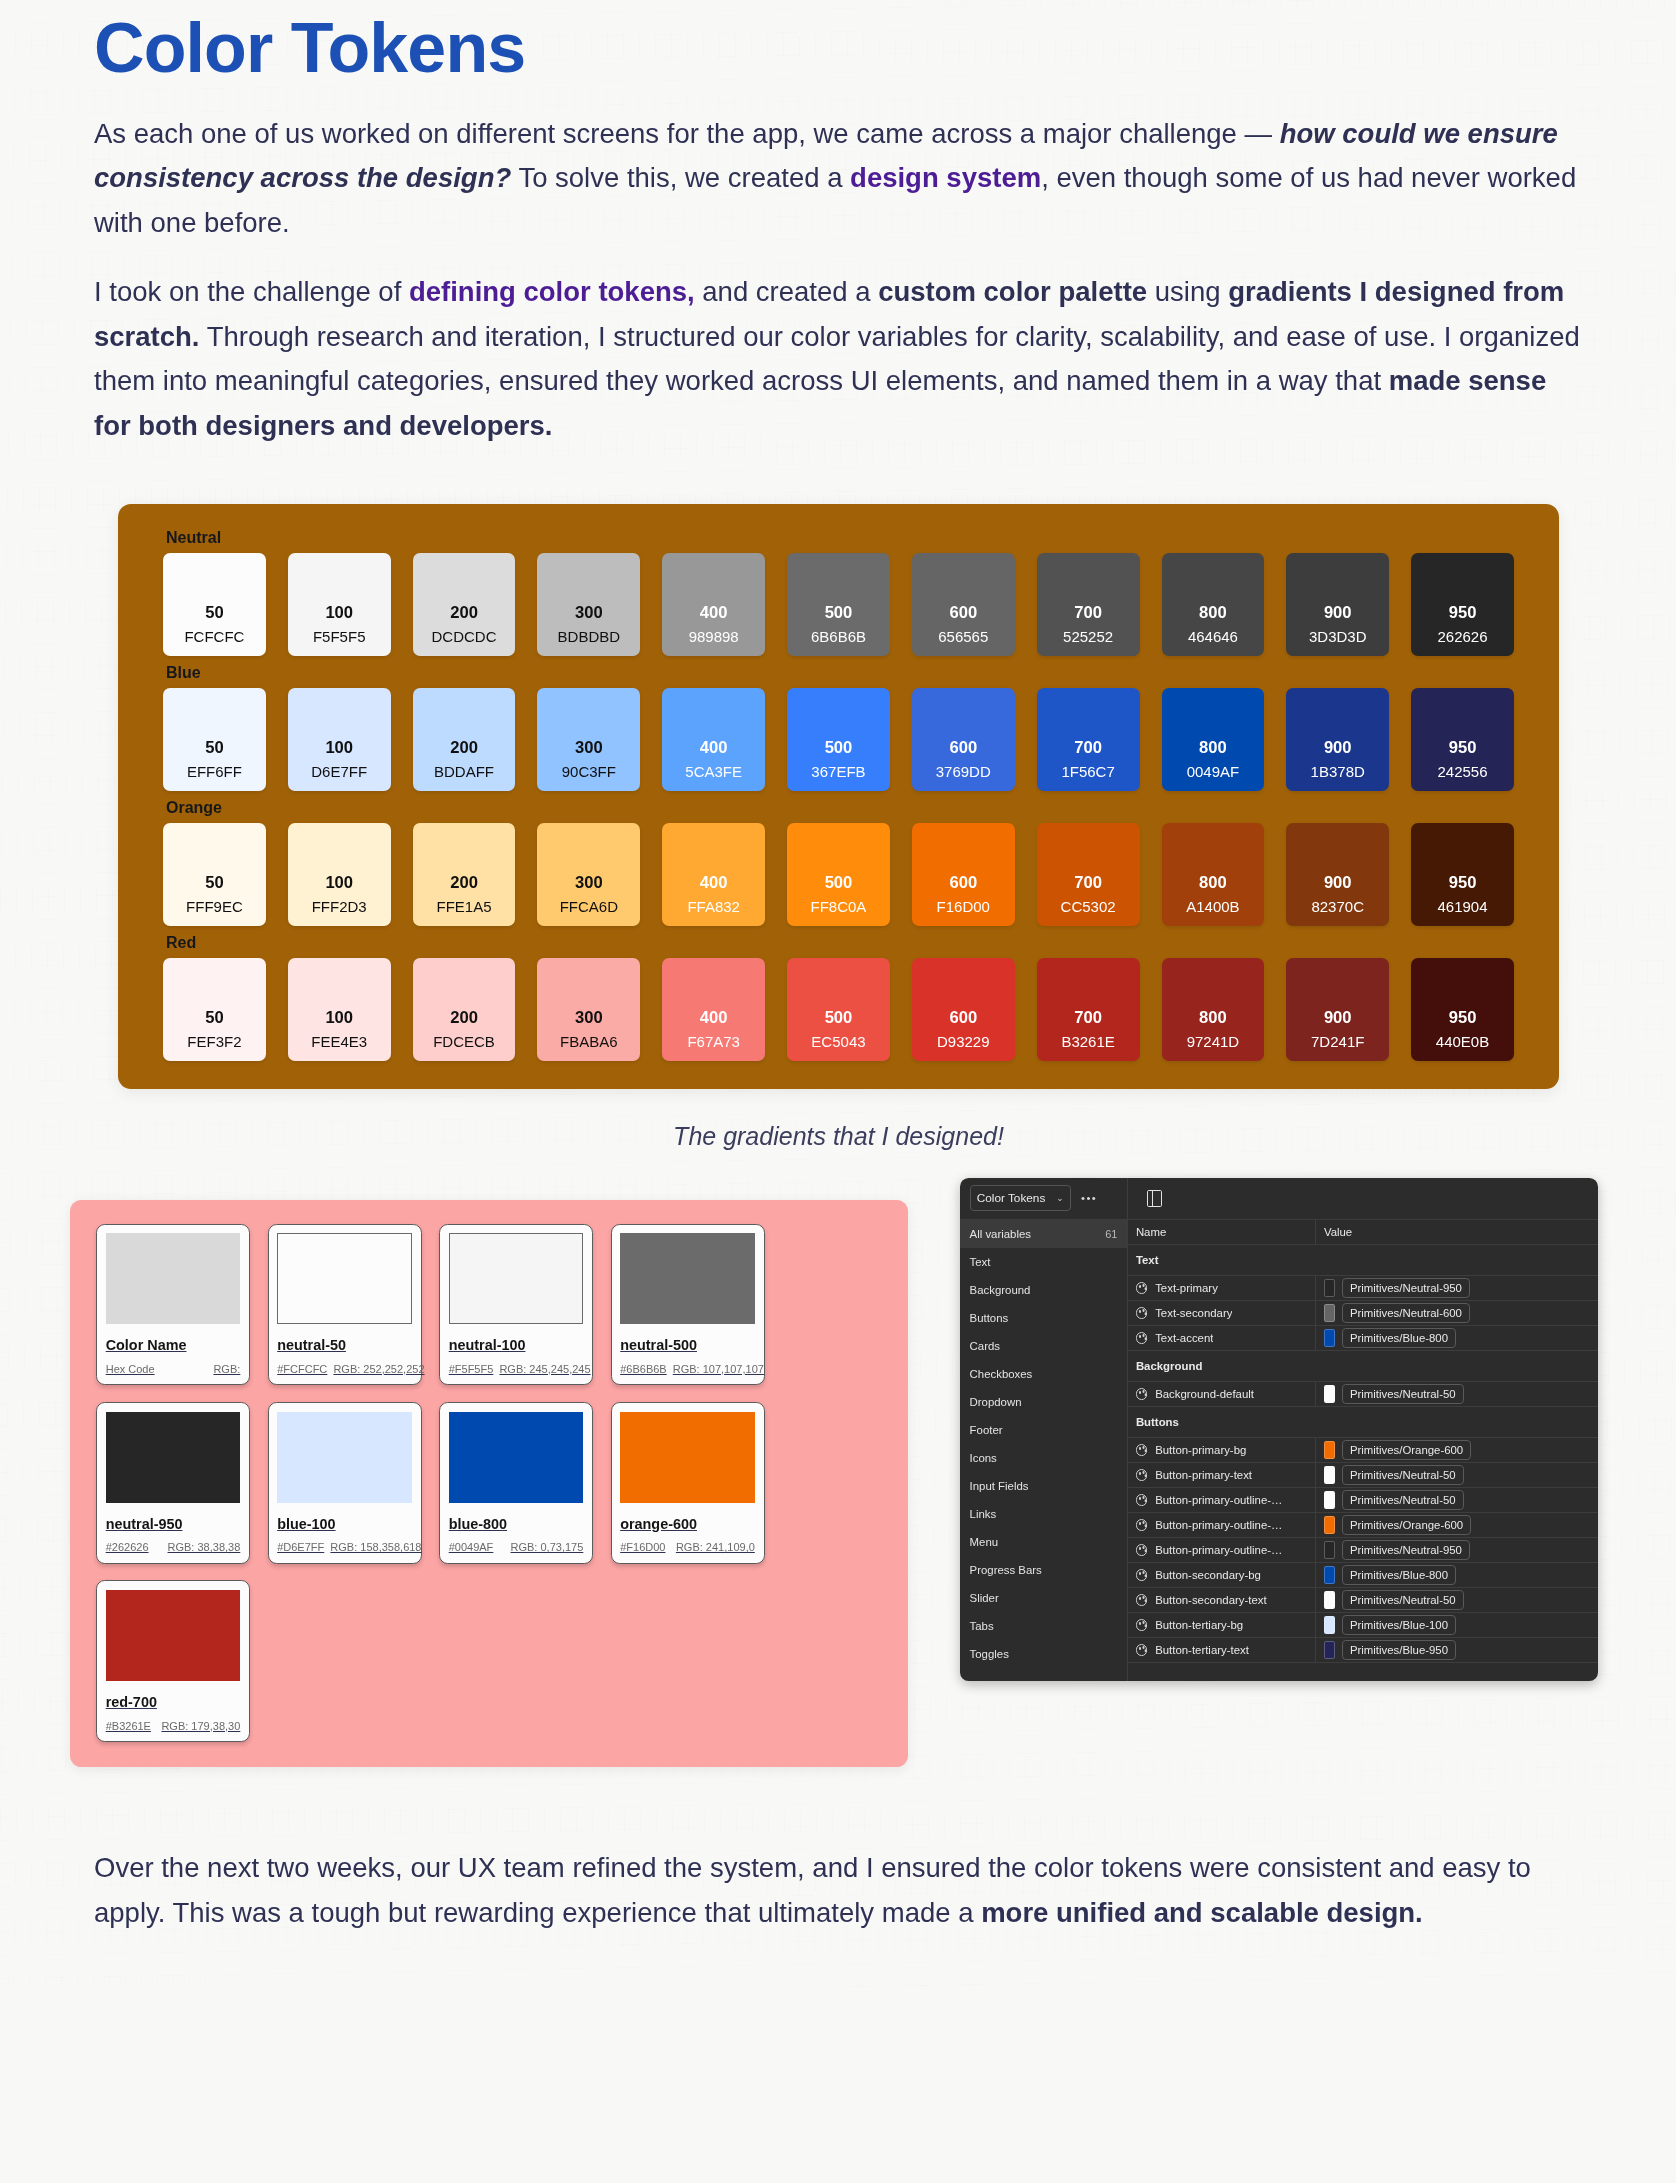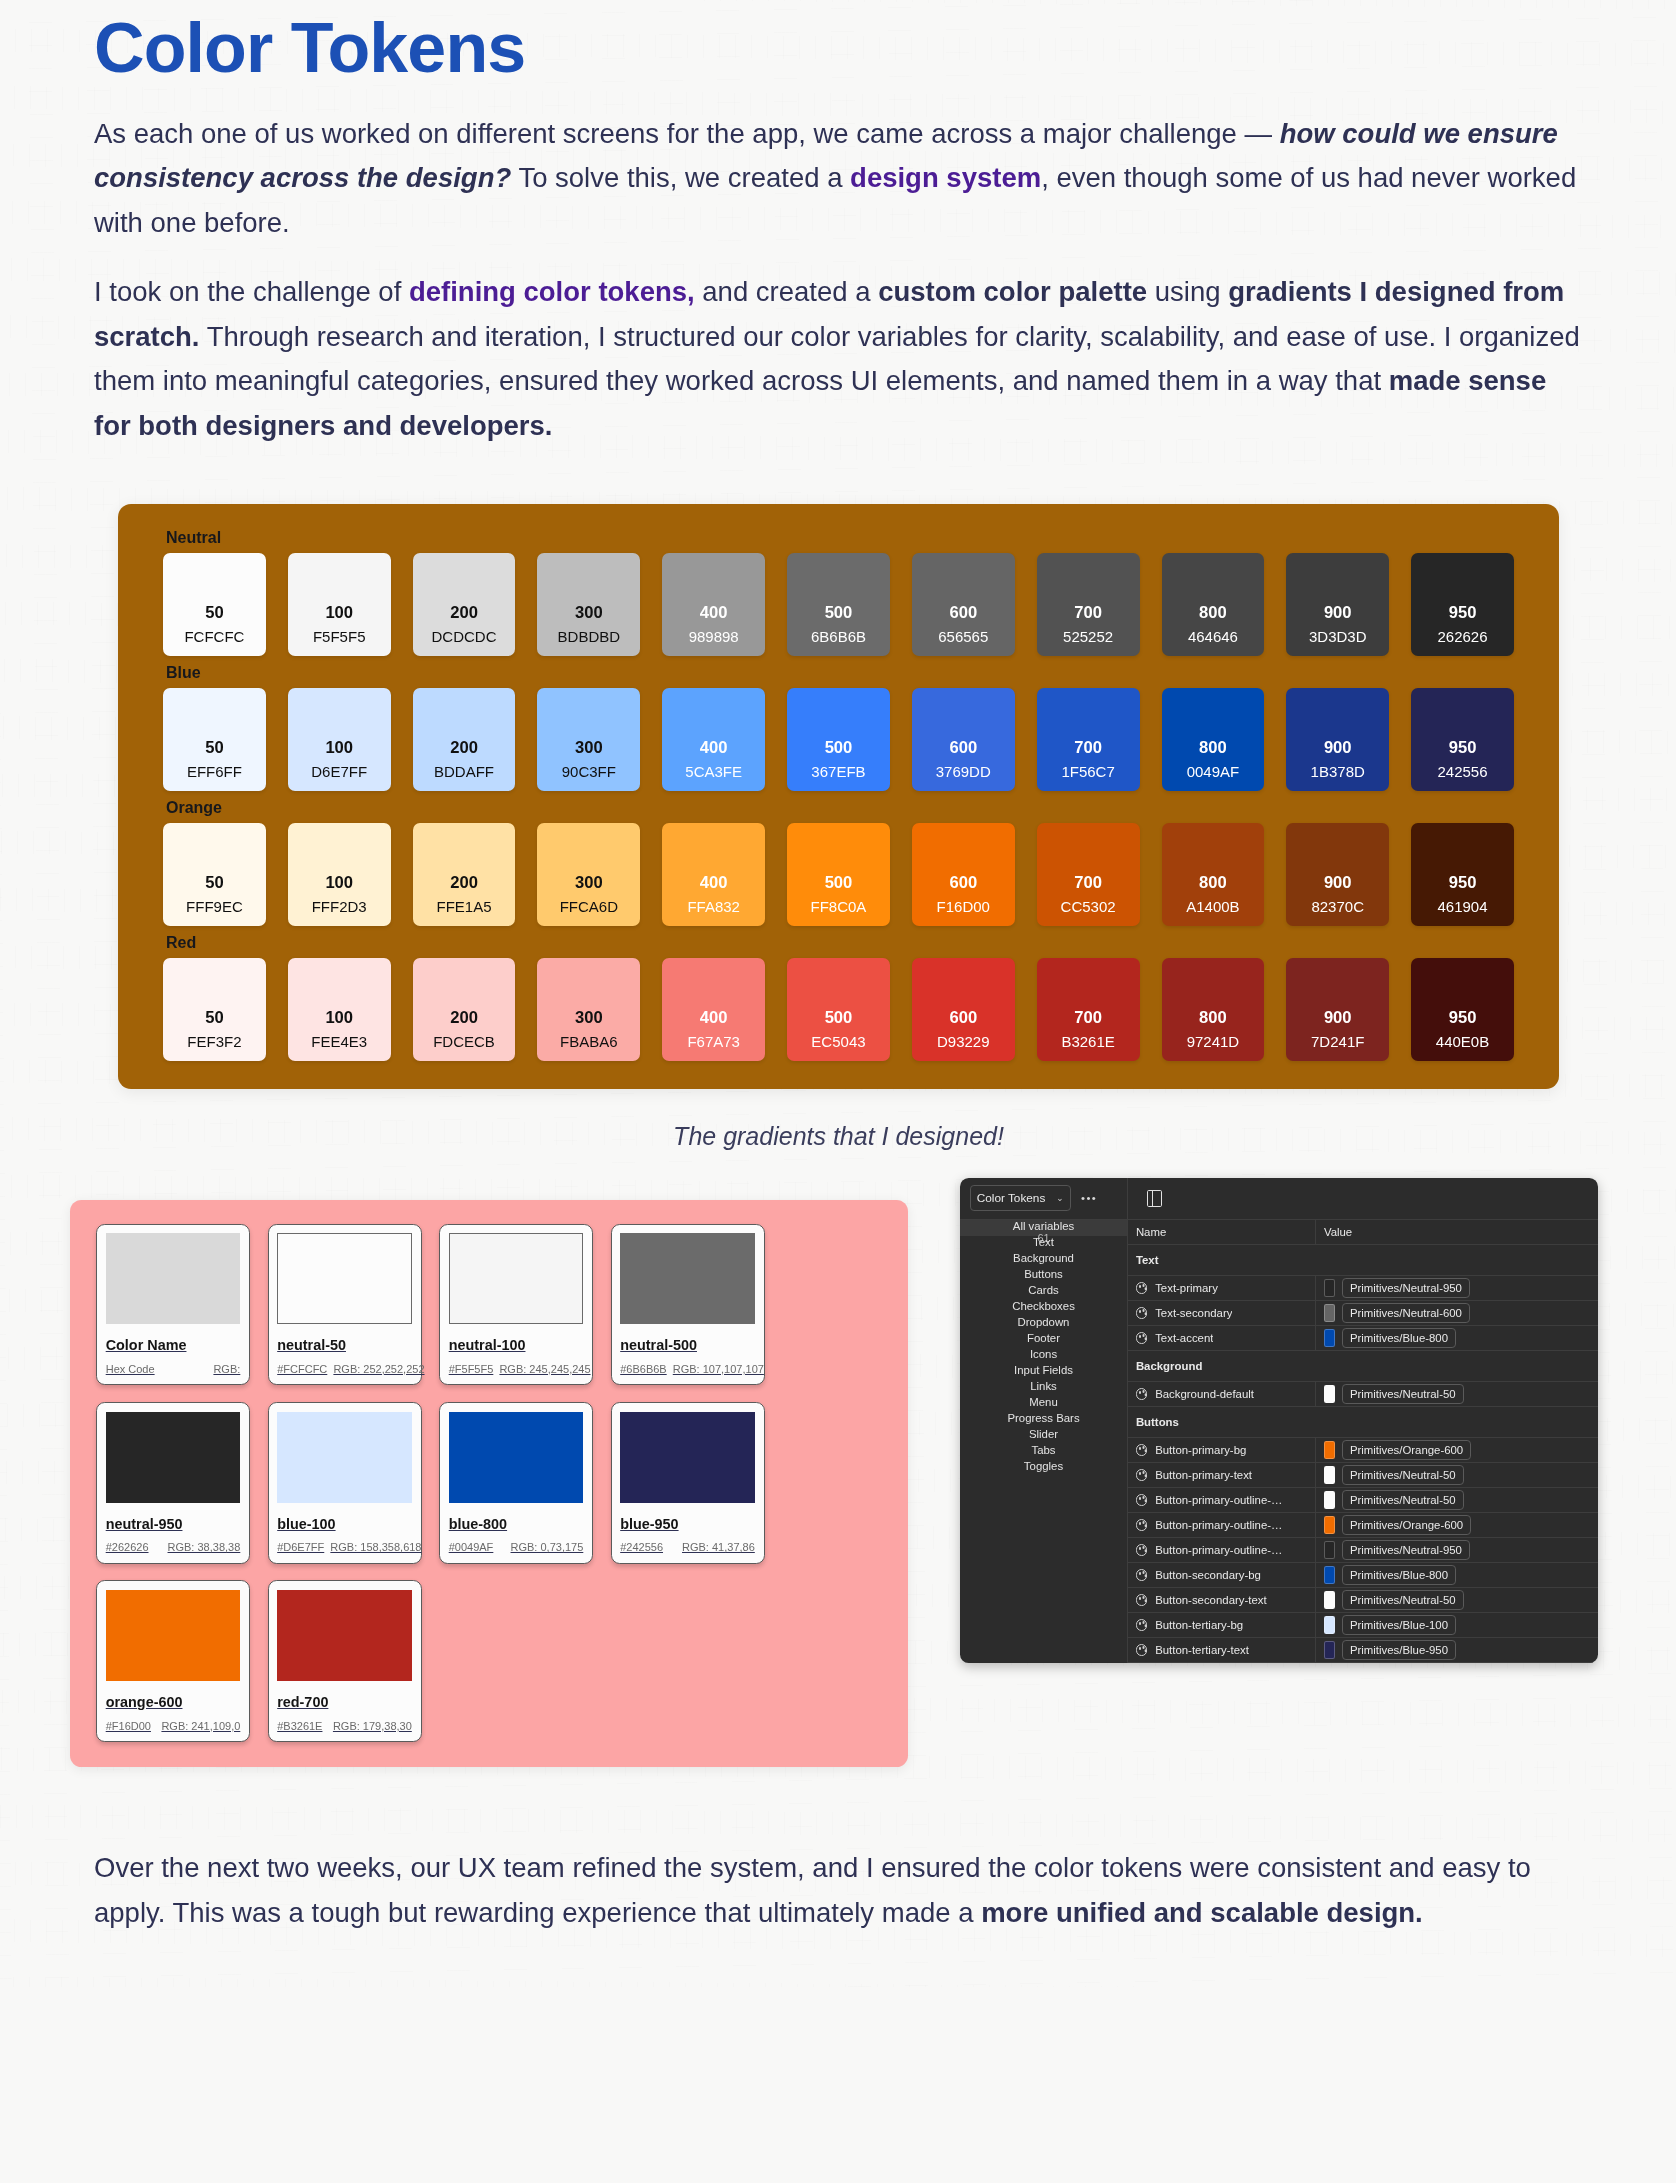--- a/index.html
+++ b/index.html
@@ -175,25 +175,24 @@
   }
   .figma-body { display: flex; }
   .figma-side {
     width: 168px;
     border-right: 0.9px solid #3d3d3d;
     padding-bottom: 13px;
     flex: none;
   }
   .side-item {
     padding: 0 9.6px;
-    height: 16px;
+    height: 28px;
     display: flex; align-items: center; justify-content: space-between;
     font-size: 11.4px;
     color: #e4e4e4;
-    flex-direction: column;
   }
   .side-item.active { background: #3b3b3b; }
   .side-count { color: #b9b9b9; font-size: 11px; }
   .figma-main { flex: 1; }
   .frow {
     display: flex;
     border-bottom: 0.9px solid #3d3d3d;
     min-height: 25px;
     align-items: center;
   }
@@ -539,28 +538,20 @@
             </div>
             <div class="pcard">
               <div class="pcard-sw plain" style="background: rgb(0, 73, 175);"></div>
               <div class="pcard-name">blue-800</div>
               <div class="pcard-meta">
                 <span>#0049AF</span>
                 <span>RGB: 0,73,175</span>
               </div>
             </div>
             <div class="pcard">
-              <div class="pcard-sw plain" style="background: rgb(36, 37, 86);"></div>
-              <div class="pcard-name">blue-950</div>
-              <div class="pcard-meta">
-                <span>#242556</span>
-                <span>RGB: 41,37,86</span>
-              </div>
-            </div>
-            <div class="pcard">
               <div class="pcard-sw plain" style="background: rgb(241, 109, 0);"></div>
               <div class="pcard-name">orange-600</div>
               <div class="pcard-meta">
                 <span>#F16D00</span>
                 <span>RGB: 241,109,0</span>
               </div>
             </div>
             <div class="pcard">
               <div class="pcard-sw plain" style="background: rgb(179, 38, 30);"></div>
               <div class="pcard-name">red-700</div>

